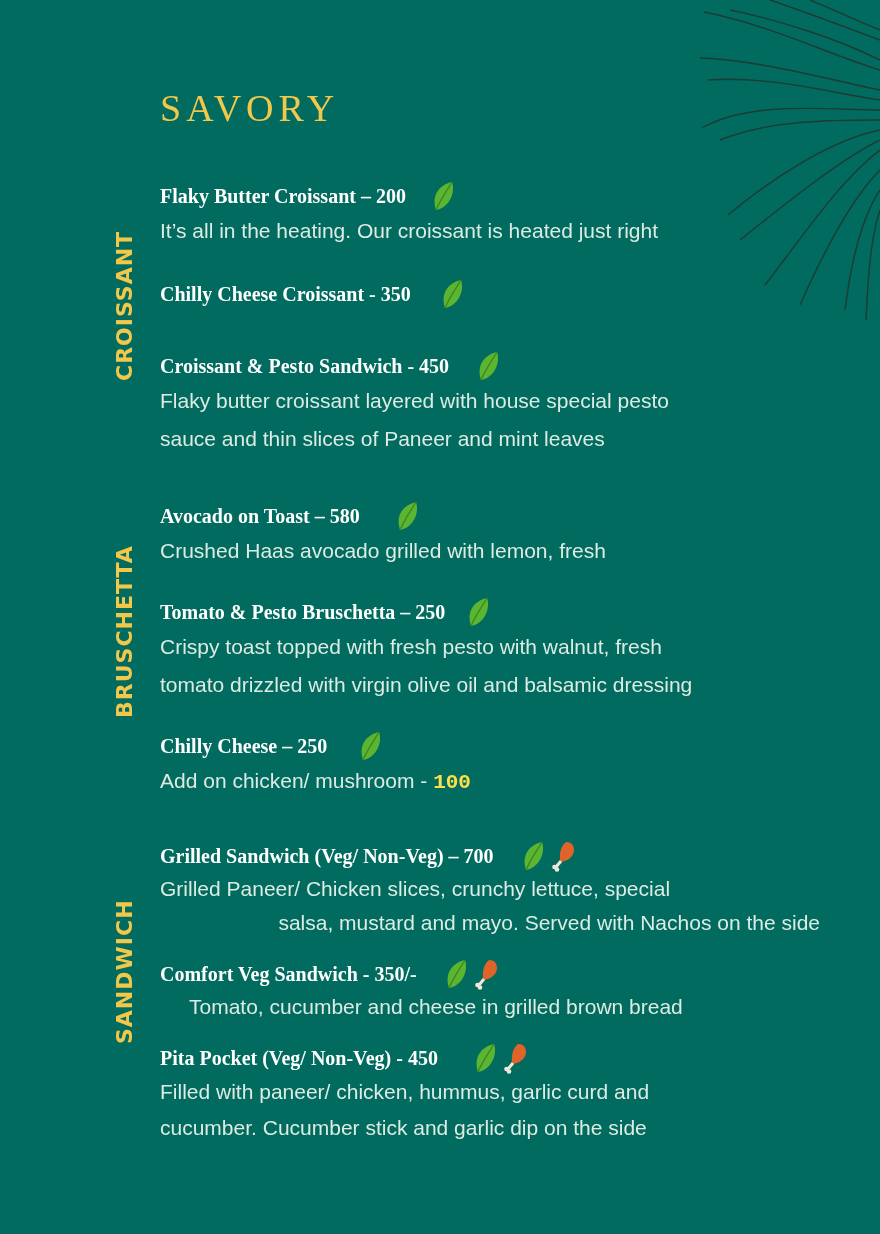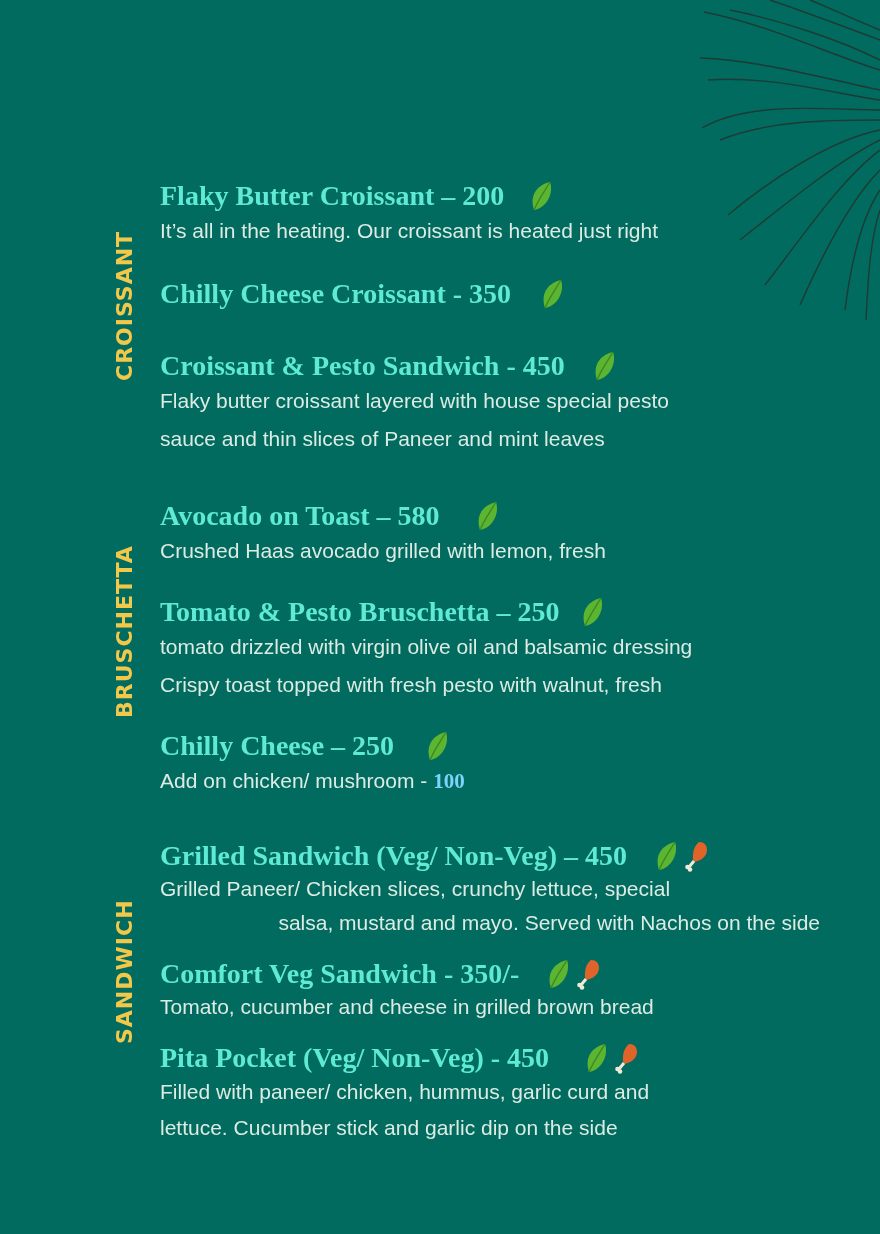--- a/index.html
+++ b/index.html
@@ -24,29 +24,29 @@
       color: #f2c84b;
       font-family: "DejaVu Sans", sans-serif;
       font-weight: bold; font-size: 22px; letter-spacing: 1px;
       writing-mode: vertical-rl; transform: rotate(180deg);
       display: flex; align-items: center; justify-content: center;
       line-height: 30px;
     }
     .item { position: absolute; left: 160px; right: 60px; }
     .name {
       font-family: "Liberation Serif", serif;
-      font-weight: bold; font-size: 28px; color: #5eead4;
+      font-weight: bold; font-size: 20px; color: #ffffff;
       line-height: 28px; display: flex; align-items: center; white-space: nowrap;
     }
     .icons { display: inline-flex; align-items: center; gap: 4px; }
     .desc {
       font-family: "Liberation Sans", sans-serif;
       font-size: 21px; line-height: 38px; color: #dcebe3; white-space: nowrap;
     }
-    .desc b { color: #7dd3fc; font-family: Liberation Serif, serif; }
+    .desc b { color: #fde047; font-family: Liberation Mono, monospace; }
     .leaf, .drumstick { display: inline-block; width: 26px; height: 32px; }
   </style>
 </head>
 <body>
 
 <div class="page">
 
   <svg class="palm" viewBox="0 0 190 330" fill="none" stroke="#1d3b34" stroke-width="1.4">
     <path d="M190 60 C150 40 90 20 40 10"></path>
     <path d="M190 70 C140 55 80 25 14 12"></path>
@@ -57,20 +57,21 @@
     <path d="M190 130 C140 140 80 180 38 215"></path>
     <path d="M190 140 C150 160 100 200 50 240"></path>
     <path d="M190 150 C150 180 110 240 75 285"></path>
     <path d="M190 170 C160 200 130 260 110 305"></path>
     <path d="M190 190 C170 220 160 270 155 310"></path>
     <path d="M190 210 C180 240 178 280 176 320"></path>
     <path d="M190 40 C150 25 110 10 80 0"></path>
     <path d="M190 30 C165 20 140 8 120 0"></path>
   </svg>
 
+  <h1 class="title">SAVORY</h1>
 
   <div class="cat" style="top:222px;height:168px;">CROISSANT</div>
   <div class="cat" style="top:536px;height:192px;">BRUSCHETTA</div>
   <div class="cat" style="top:890px;height:164px;">SANDWICH</div>
 
   <div class="item" style="top:180px;">
     <div class="name">
       <span>Flaky Butter Croissant – 200</span>
       <span class="icons" style="margin-left:24px;">
         <svg class="leaf" viewBox="0 0 26 32">
@@ -124,40 +125,40 @@
   <div class="item" style="top:596px;">
     <div class="name">
       <span>Tomato &amp; Pesto Bruschetta  – 250</span>
       <span class="icons" style="margin-left:20px;">
         <svg class="leaf" viewBox="0 0 26 32">
             <path d="M22 2 C6 6 2 18 6 30 C18 28 26 14 22 2 Z" fill="#5cb531"></path>
             <path d="M6 30 C10 20 16 12 22 2" stroke="#3d8a22" stroke-width="1.4" fill="none"></path>
           </svg>
       </span>
     </div>
+    <div class="desc">Crispy toast topped with fresh pesto with walnut, fresh</div>
     <div class="desc">tomato drizzled with virgin olive oil and balsamic dressing</div>
-    <div class="desc">Crispy toast topped with fresh pesto with walnut, fresh</div>
   </div>
 
   <div class="item" style="top:730px;">
     <div class="name">
       <span>Chilly Cheese – 250</span>
       <span class="icons" style="margin-left:30px;">
         <svg class="leaf" viewBox="0 0 26 32">
             <path d="M22 2 C6 6 2 18 6 30 C18 28 26 14 22 2 Z" fill="#5cb531"></path>
             <path d="M6 30 C10 20 16 12 22 2" stroke="#3d8a22" stroke-width="1.4" fill="none"></path>
           </svg>
       </span>
     </div>
     <div class="desc"><span>Add on chicken/ mushroom - </span><b>100</b></div>
   </div>
 
   <div class="item" style="top:840px;">
     <div class="name">
-      <span>Grilled Sandwich (Veg/ Non-Veg) – 450</span>
+      <span>Grilled Sandwich (Veg/ Non-Veg) – 700</span>
       <span class="icons" style="margin-left:26px;">
         <svg class="leaf" viewBox="0 0 26 32">
             <path d="M22 2 C6 6 2 18 6 30 C18 28 26 14 22 2 Z" fill="#5cb531"></path>
             <path d="M6 30 C10 20 16 12 22 2" stroke="#3d8a22" stroke-width="1.4" fill="none"></path>
           </svg>
         <svg class="drumstick" viewBox="0 0 26 32">
             <path d="M16 2 C24 2 26 10 22 16 C19 20 14 21 12 22 L10 20 C10 16 9 8 16 2 Z" fill="#e0642a"></path>
             <path d="M11 21 L6 27" stroke="#f2ead8" stroke-width="3"></path>
             <circle cx="4.5" cy="27" r="2.3" fill="#f2ead8"></circle>
             <circle cx="7" cy="29.5" r="2.3" fill="#f2ead8"></circle>
@@ -177,36 +178,36 @@
             <path d="M6 30 C10 20 16 12 22 2" stroke="#3d8a22" stroke-width="1.4" fill="none"></path>
           </svg>
         <svg class="drumstick" viewBox="0 0 26 32">
             <path d="M16 2 C24 2 26 10 22 16 C19 20 14 21 12 22 L10 20 C10 16 9 8 16 2 Z" fill="#e0642a"></path>
             <path d="M11 21 L6 27" stroke="#f2ead8" stroke-width="3"></path>
             <circle cx="4.5" cy="27" r="2.3" fill="#f2ead8"></circle>
             <circle cx="7" cy="29.5" r="2.3" fill="#f2ead8"></circle>
           </svg>
       </span>
     </div>
-    <div class="desc" style="line-height:34px;">Tomato, cucumber and cheese in grilled brown bread</div>
+    <div class="desc" style="line-height:34px;margin-left:29px;">Tomato, cucumber and cheese in grilled brown bread</div>
   </div>
 
   <div class="item" style="top:1042px;">
     <div class="name">
       <span>Pita Pocket (Veg/ Non-Veg) - 450</span>
       <span class="icons" style="margin-left:34px;">
         <svg class="leaf" viewBox="0 0 26 32">
             <path d="M22 2 C6 6 2 18 6 30 C18 28 26 14 22 2 Z" fill="#5cb531"></path>
             <path d="M6 30 C10 20 16 12 22 2" stroke="#3d8a22" stroke-width="1.4" fill="none"></path>
           </svg>
         <svg class="drumstick" viewBox="0 0 26 32">
             <path d="M16 2 C24 2 26 10 22 16 C19 20 14 21 12 22 L10 20 C10 16 9 8 16 2 Z" fill="#e0642a"></path>
             <path d="M11 21 L6 27" stroke="#f2ead8" stroke-width="3"></path>
             <circle cx="4.5" cy="27" r="2.3" fill="#f2ead8"></circle>
             <circle cx="7" cy="29.5" r="2.3" fill="#f2ead8"></circle>
           </svg>
       </span>
     </div>
     <div class="desc" style="line-height:36px;">Filled with paneer/ chicken, hummus, garlic curd and</div>
-    <div class="desc" style="line-height:36px;">lettuce. Cucumber stick and garlic dip on the side</div>
+    <div class="desc" style="line-height:36px;">cucumber. Cucumber stick and garlic dip on the side</div>
   </div>
 
 </div>
 
 </body></html>

